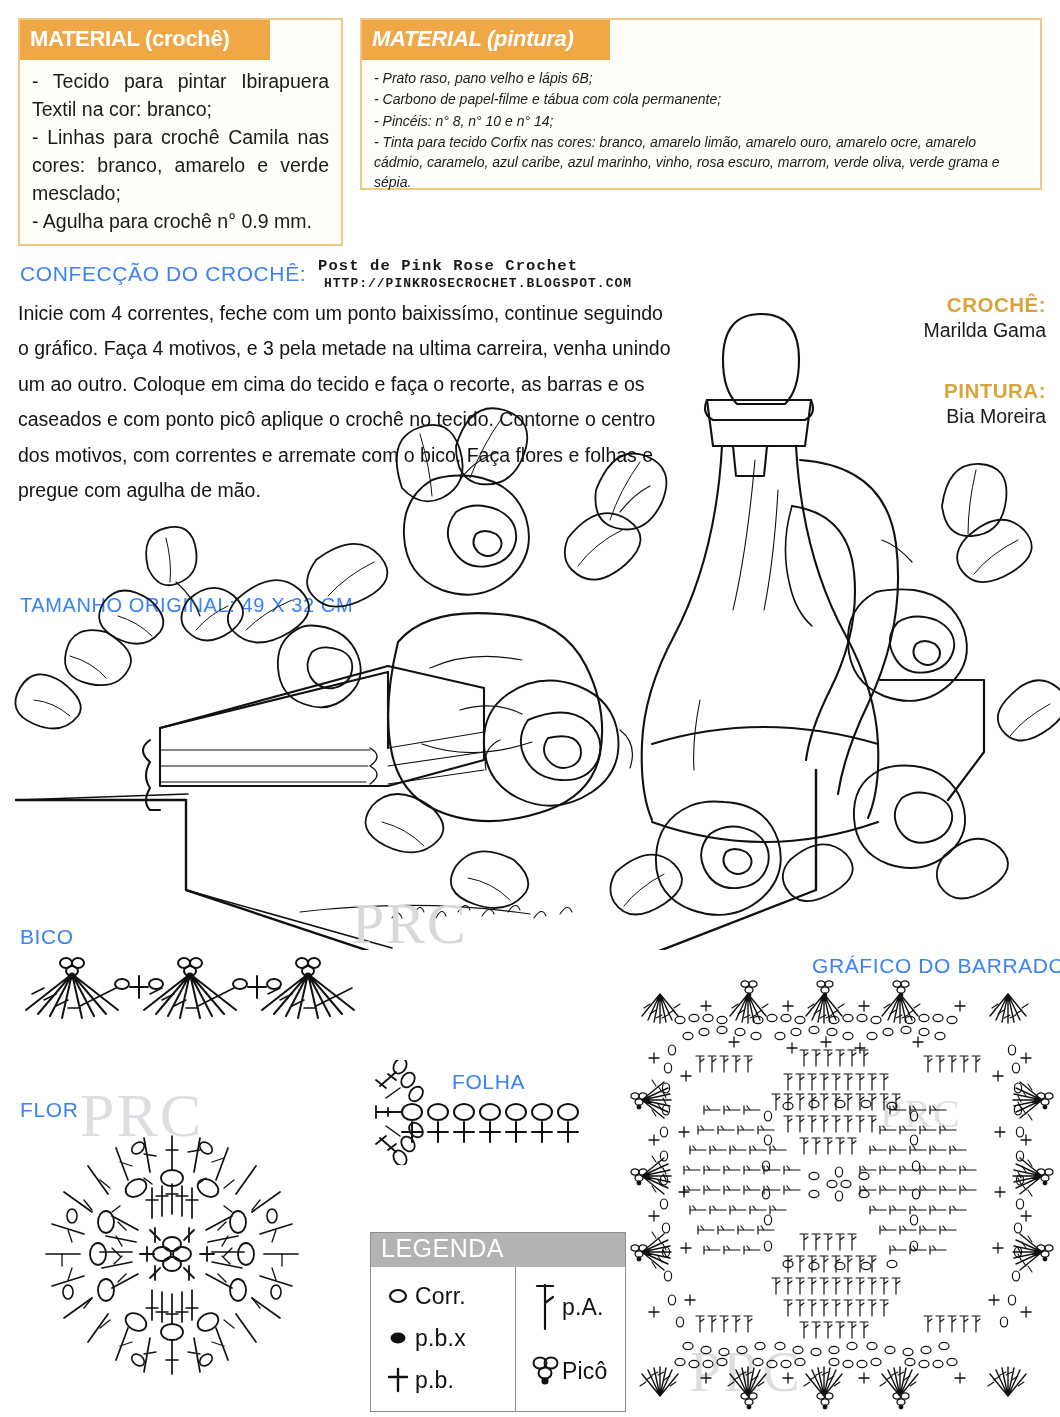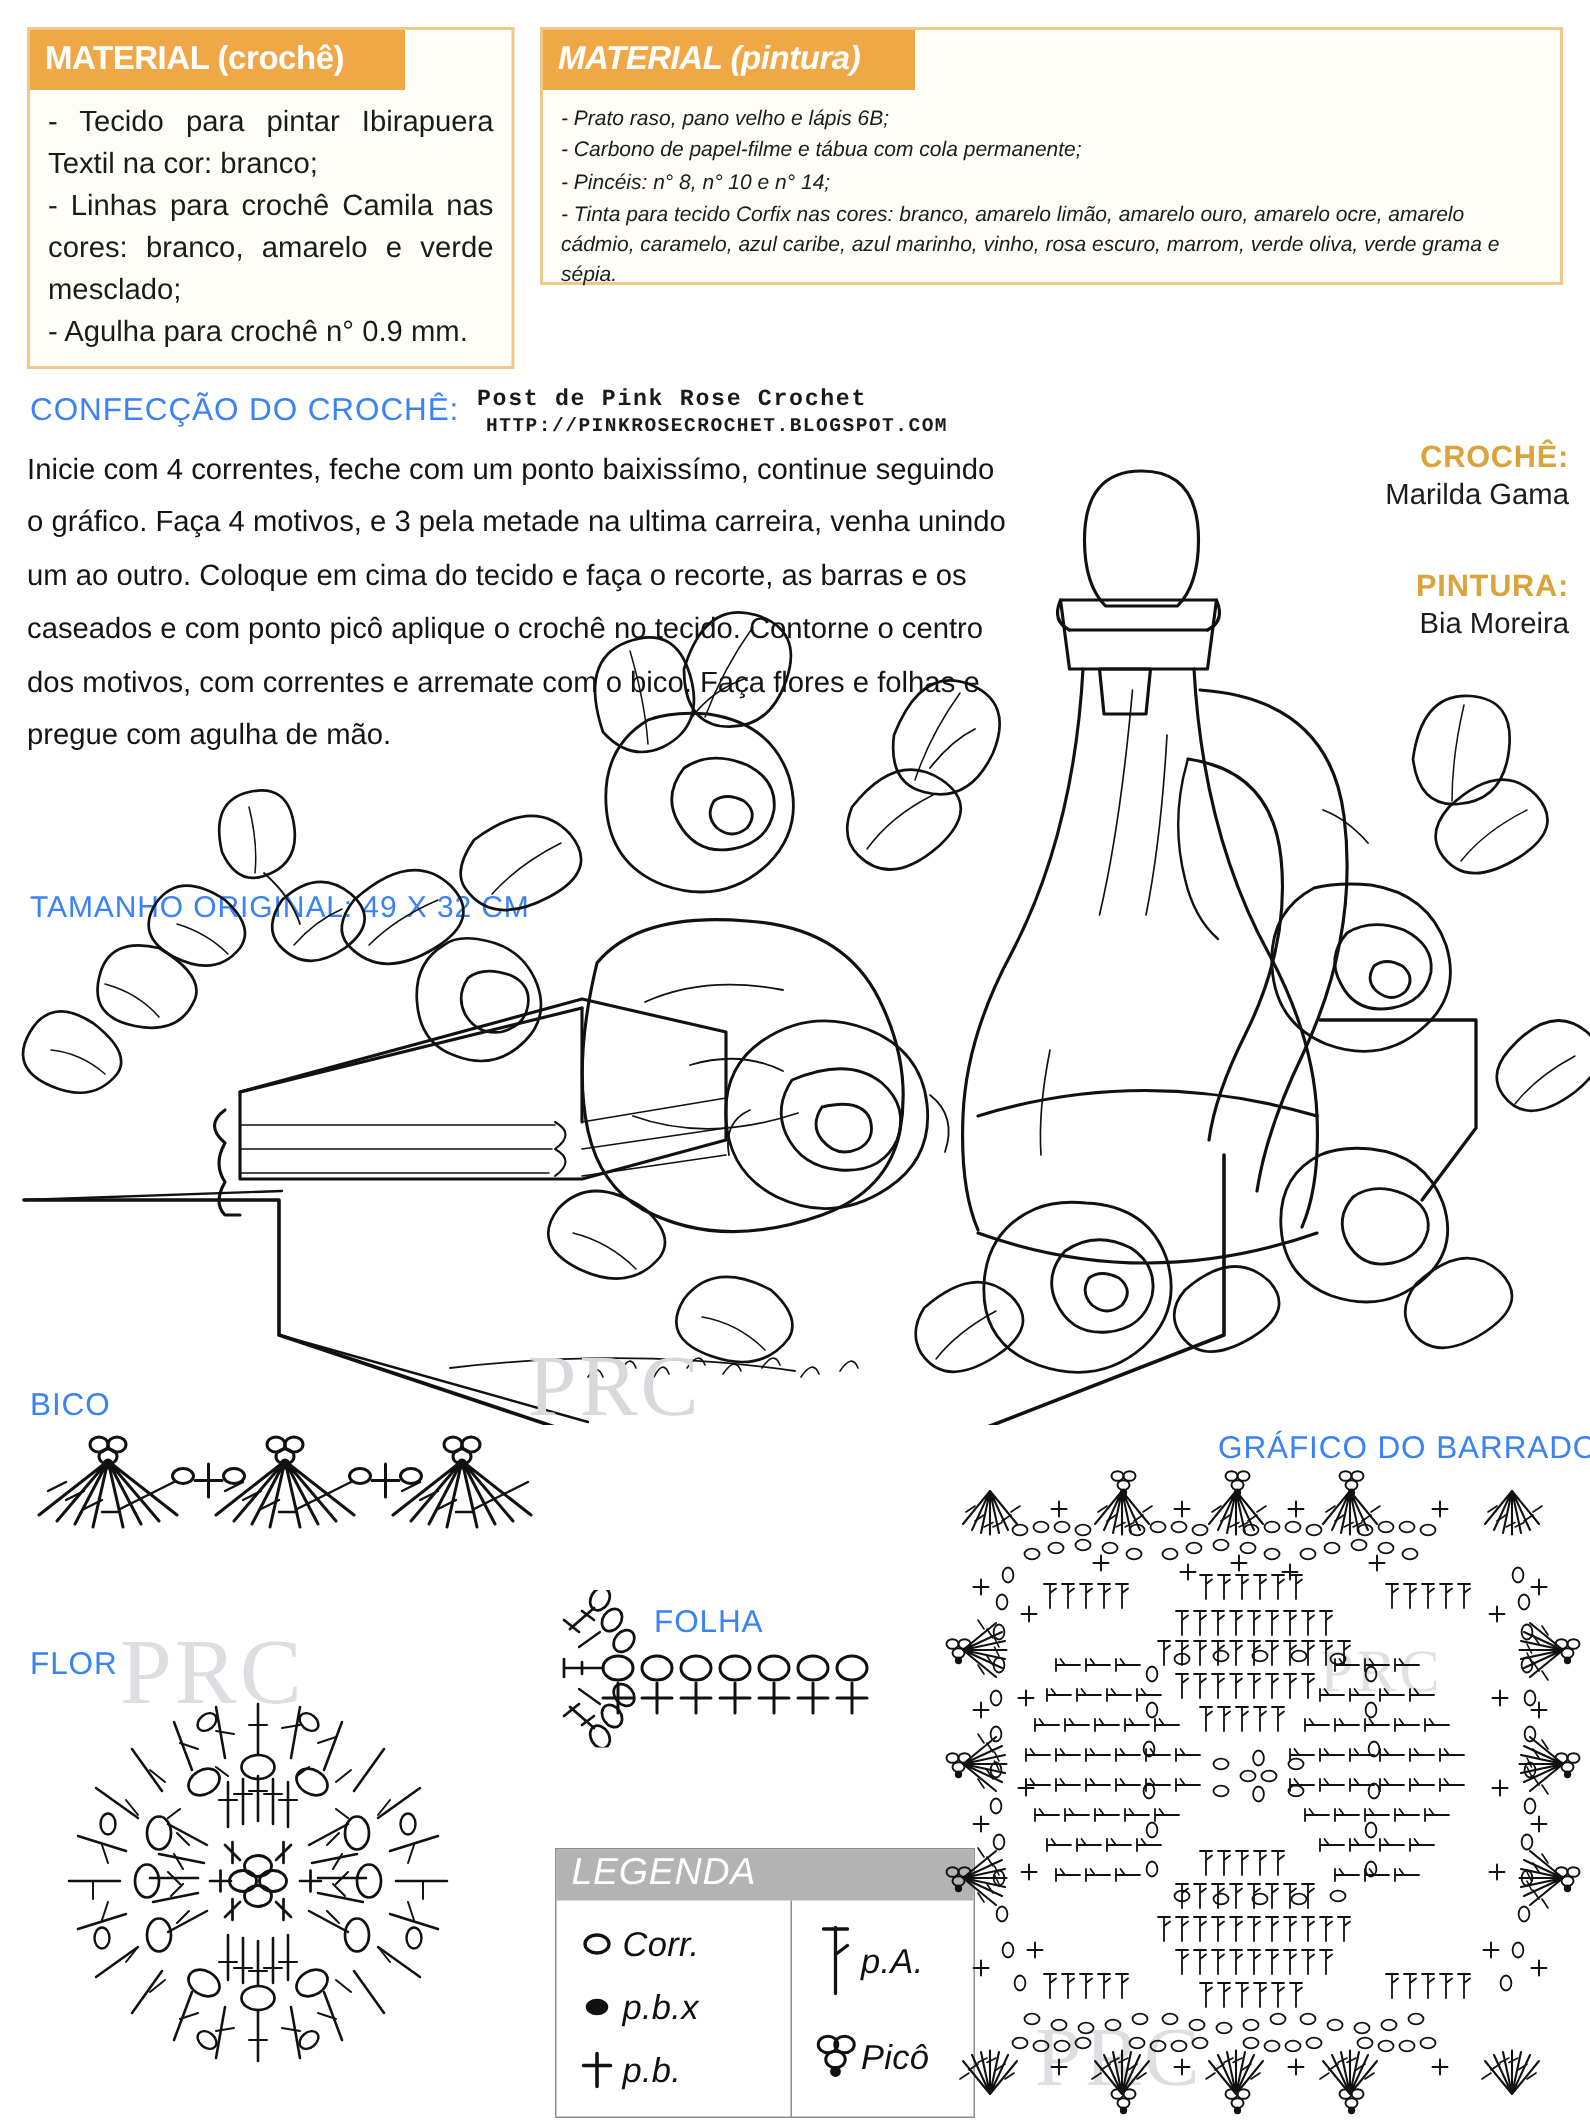--- a/index.html
+++ b/index.html
@@ -50,21 +50,21 @@
     color:#3b82f6;
     font-size:21px;
     letter-spacing:0.6px;
     position:absolute;
     white-space:nowrap;
   }
   #heading-confeccao{left:20px;top:262px;font-size:21px;}
   #label-tamanho{left:20px;top:594px;font-size:20px;}
   #label-bico{left:20px;top:925px;font-size:21px;}
   #label-flor{left:20px;top:1098px;font-size:21px;}
-  #label-folha{left:436px;top:1070px;font-size:21px;}
+  #label-folha{left:452px;top:1070px;font-size:21px;}
   #label-barrado{left:812px;top:954px;font-size:21px;}
 
   
   #blog-header{
     position:absolute;left:318px;top:258px;width:520px;
     font-family:Liberation Mono, monospace;
     font-weight:bold;color:#1a1a1a;
   }
   #blog-title{font-size:15.5px;letter-spacing:1.1px;line-height:17px;}
   #blog-url{font-size:13px;letter-spacing:1.0px;line-height:18px;padding-left:6px;}
@@ -105,22 +105,22 @@
 
   
   .chart{position:absolute;}
   #chart-bico{left:14px;top:950px;width:350px;height:70px;}
   #chart-flor{left:12px;top:1112px;width:330px;height:300px;}
   #chart-folha{left:366px;top:1060px;width:220px;height:105px;}
   #chart-barrado{left:628px;top:980px;width:428px;height:430px;}
 
   
   #legend{
-    position:absolute;left:370px;top:1232px;width:280px;height:180px;
-    border:1px solid #8d8d8d;background:#ffffff;box-sizing:border-box;font-style:italic;
+    position:absolute;left:370px;top:1232px;width:256px;height:180px;
+    border:1px solid #8d8d8d;background:#ffffff;box-sizing:border-box;
   }
   #legend-bar{
     background:#b3b3b3;color:#ffffff;font-size:25px;font-weight:normal;
     padding:1px 10px 3px 10px;letter-spacing:0.5px;height:34px;box-sizing:border-box;
   }
   #legend-grid{display:flex;height:145px;gap:37px;}
   .legend-col{flex:1;padding:8px 6px 6px 10px;box-sizing:border-box;}
   .legend-col.right{border-left:1px solid #8d8d8d;padding-left:12px;}
   .legend-row{display:flex;align-items:center;height:42px;}
   .legend-sym{width:34px;display:flex;align-items:center;justify-content:center;}

